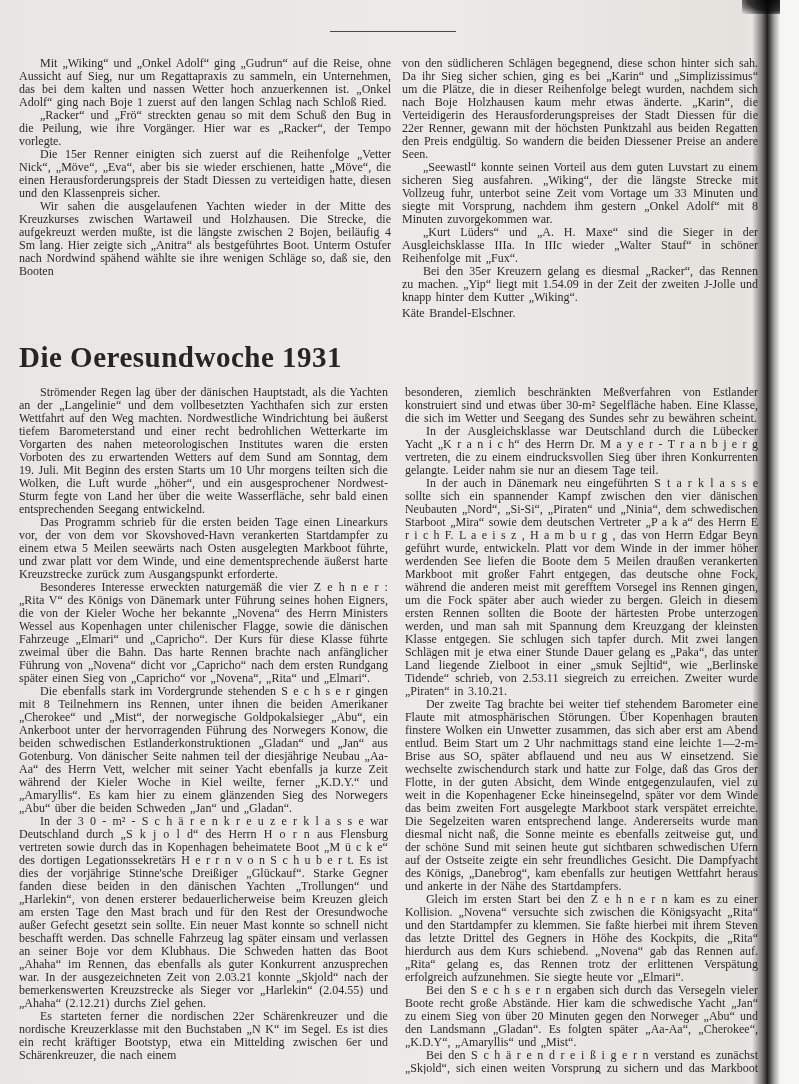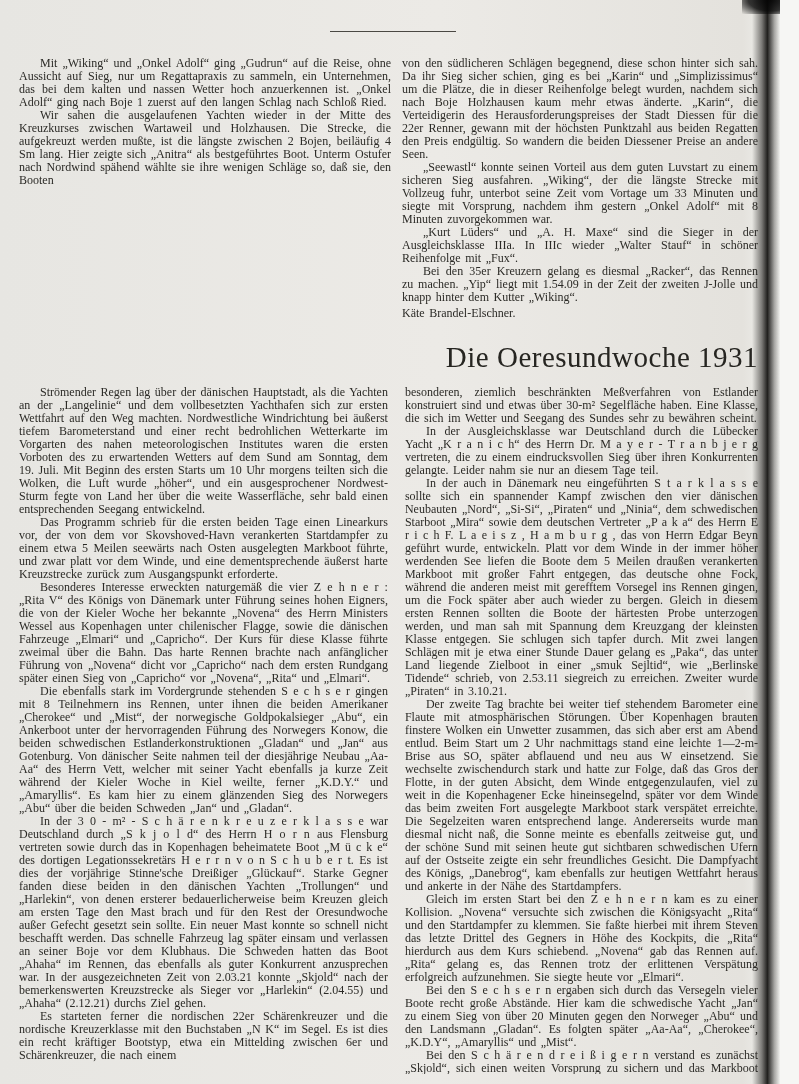--- a/index.html
+++ b/index.html
@@ -42,21 +42,21 @@
     margin:0;text-align:justify;text-indent:21px;
     font-size:12px;line-height:13px;
     word-spacing:1.5px;
   }
   .cols p.flush{text-indent:0;}
   .intro{top:57px;}
   .article{top:386px;height:688px;overflow:hidden;gap:6px;}
   .signature{text-align:center;padding-right:26px;margin-top:3px !important;}
   .heading{
     position:absolute;top:341px;left:19px;width:739px;
-    text-align:right;font-size:29px;font-weight:normal;
+    text-align:left;font-size:29px;font-weight:bold;
     font-family:"Liberation Serif","DejaVu Serif",serif;color:#262521;
     letter-spacing:.5px;
   }
   .watermark{
     position:absolute;right:3px;bottom:10px;
     font-family:"Liberation Sans","DejaVu Sans",sans-serif;
     font-weight:bold;font-size:17.5px;letter-spacing:.3px;
     color:#c2281a;
     text-shadow:0 1px 0 rgba(255,255,255,.55), 0 -1px 0 rgba(120,20,10,.35);
   }
@@ -64,20 +64,22 @@
 </head>
 <body>
 
 <div class="page">
 
   <div class="title-rule"></div>
 
   <div class="cols intro">
     <div class="col-left">
         <p>Mit „Wiking“ und „Onkel Adolf“ ging „Gudrun“ auf die Reise, ohne Aussicht auf Sieg, nur um Regattapraxis zu sammeln, ein Unternehmen, das bei dem kalten und nassen Wetter hoch anzuerkennen ist.  „Onkel Adolf“ ging nach Boje 1 zuerst auf den langen Schlag nach Schloß Ried.</p>
+        <p>„Racker“ und „Frö“ streckten genau so mit dem Schuß den Bug in die Peilung, wie ihre Vorgänger.  Hier war es „Racker“, der Tempo vorlegte.</p>
+        <p>Die 15er Renner einigten sich zuerst auf die Reihenfolge „Vetter Nick“, „Möve“, „Eva“, aber bis sie wieder erschienen, hatte „Möve“, die einen Herausforderungspreis der Stadt Diessen zu verteidigen hatte, diesen und den Klassenpreis sicher.</p>
         <p>Wir sahen die ausgelaufenen Yachten wieder in der Mitte des Kreuzkurses zwischen Wartaweil und Holzhausen.  Die Strecke, die aufgekreuzt werden mußte, ist die längste zwischen 2 Bojen, beiläufig 4 Sm lang.  Hier zeigte sich „Anitra“ als bestgeführtes Boot.  Unterm Ostufer nach Nordwind spähend wählte sie ihre wenigen Schläge so, daß sie, den Booten</p>
       </div>
     <div class="col-right">
       <div>
           <p class="flush">von den südlicheren Schlägen begegnend, diese schon hinter sich sah.  Da ihr Sieg sicher schien, ging es bei „Karin“ und „Simplizissimus“ um die Plätze, die in dieser Reihenfolge belegt wurden, nachdem sich nach Boje Holzhausen kaum mehr etwas änderte.  „Karin“, die Verteidigerin des Herausforderungspreises der Stadt Diessen für die 22er Renner, gewann mit der höchsten Punktzahl aus beiden Regatten den Preis endgültig.  So wandern die beiden Diessener Preise an andere Seen.</p>
           <p>„Seewastl“ konnte seinen Vorteil aus dem guten Luvstart zu einem sicheren Sieg ausfahren.  „Wiking“, der die längste Strecke mit Vollzeug fuhr, unterbot seine Zeit vom Vortage um 33 Minuten und siegte mit Vorsprung, nachdem ihm gestern „Onkel Adolf“ mit 8 Minuten zuvorgekommen war.</p>
           <p>„Kurt Lüders“ und „A. H. Maxe“ sind die Sieger in der Ausgleichsklasse IIIa.  In IIIc wieder „Walter Stauf“ in schöner Reihenfolge mit „Fux“.</p>
           <p>Bei den 35er Kreuzern gelang es diesmal „Racker“, das Rennen zu machen.  „Yip“ liegt mit 1.54.09 in der Zeit der zweiten J-Jolle und knapp hinter dem Kutter „Wiking“.</p>
         </div>
       <p class="signature flush">Käte Brandel-Elschner.</p>

